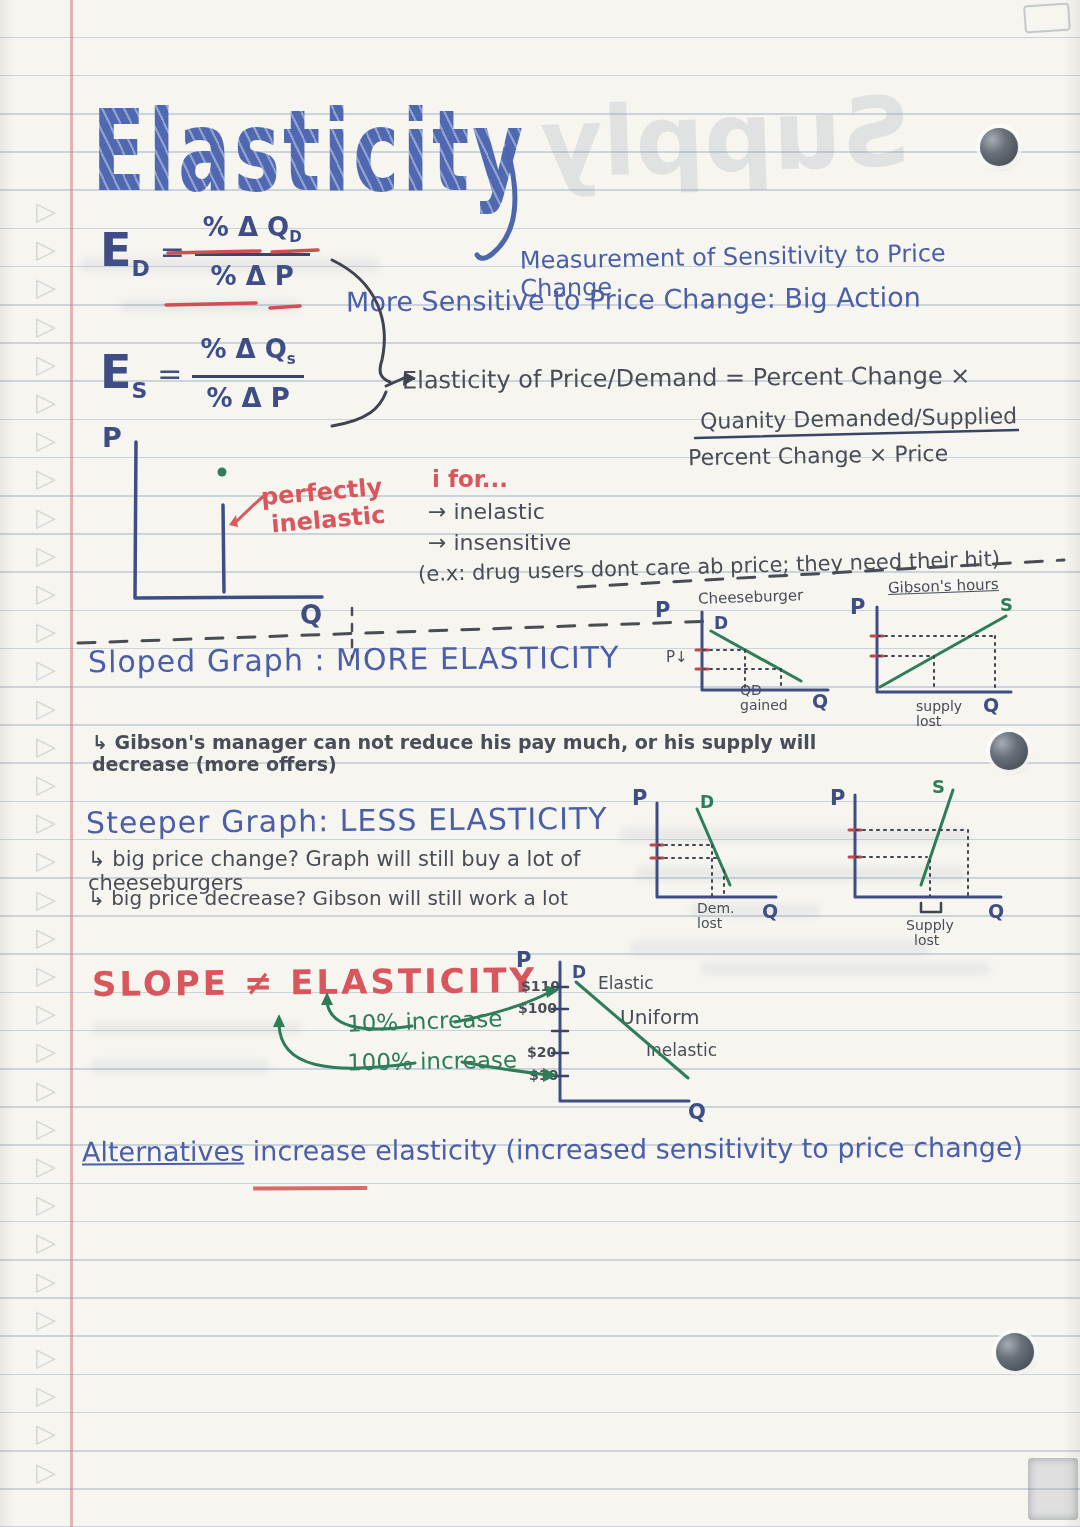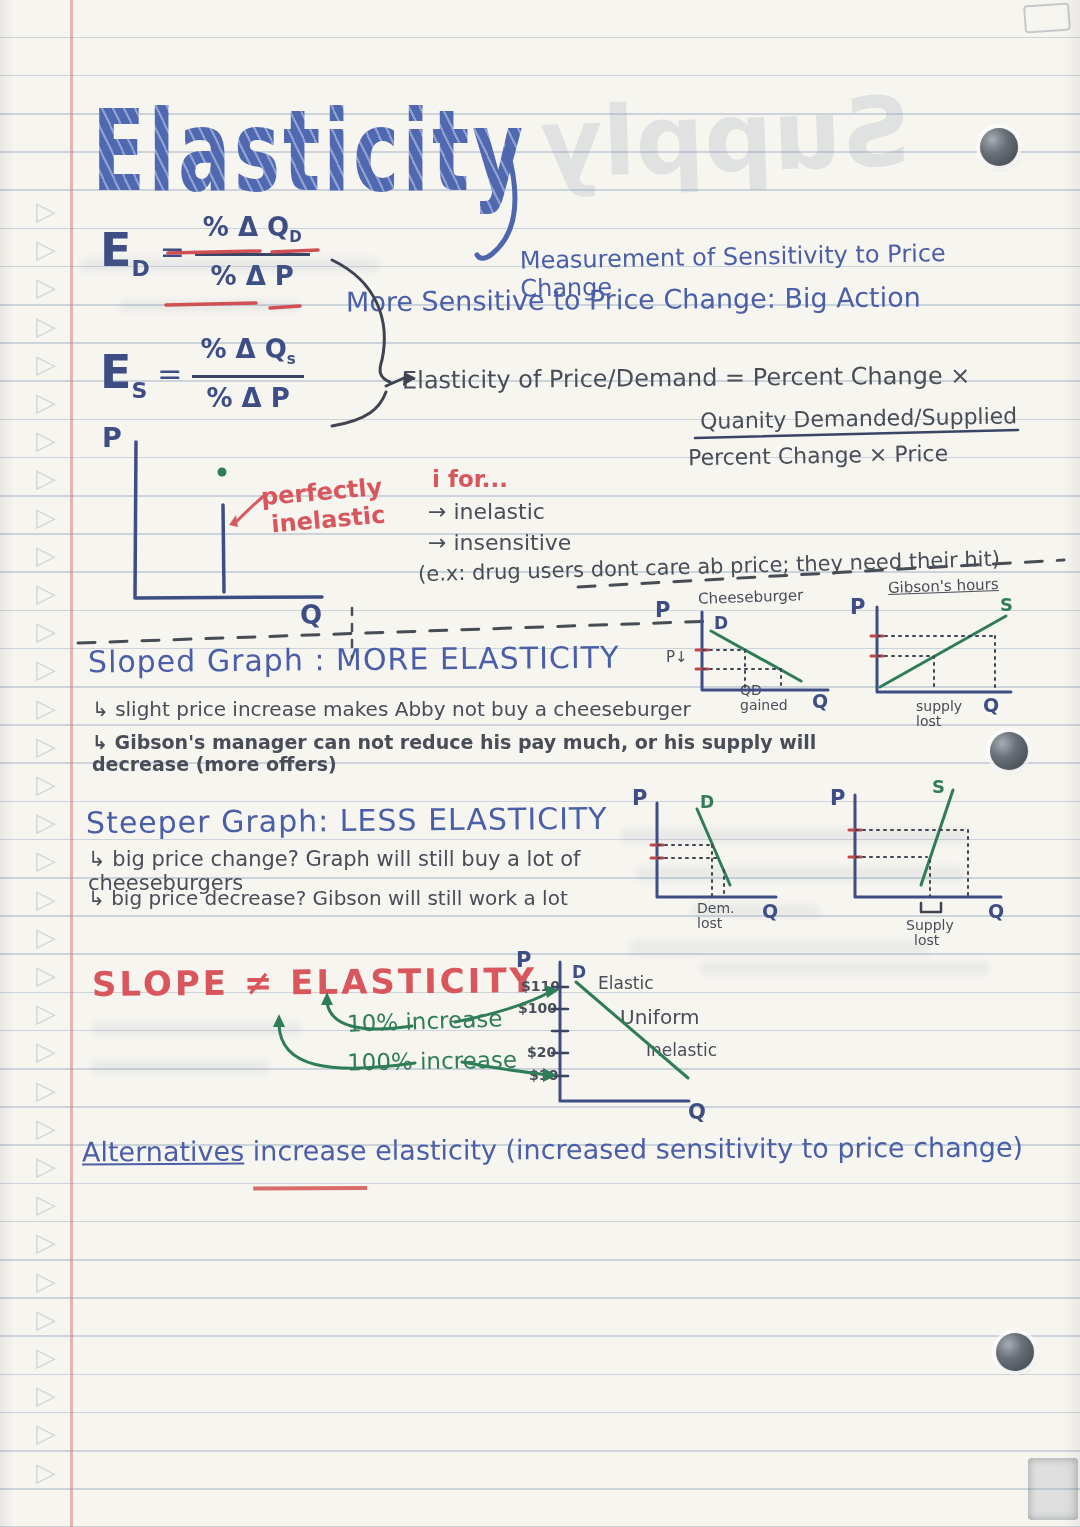--- a/index.html
+++ b/index.html
@@ -161,24 +161,20 @@
 
   <div class="abs navy" style="left:850px;top:595px;font-size:21px;font-weight:600;">P</div>
   <div class="abs green" style="left:1000px;top:594px;font-size:18px;font-weight:600;">S</div>
   <div class="abs navy" style="left:983px;top:694px;font-size:19px;font-weight:600;">Q</div>
   <div class="abs hw cap" style="left:916px;top:699px;">
     <div>supply</div>
     <div>lost</div>
   </div>
 
   <div class="abs blue" style="left:88px;top:642px;font-size:30px;letter-spacing:1px;transform:rotate(-0.5deg);">Sloped Graph : MORE ELASTICITY</div>
-  <div class="abs hw" style="left:92px;top:697px;font-size:20px;">
-    <span>↳</span>
-    <span>slight price increase makes Abby not buy a cheeseburger</span>
-  </div>
   <div class="abs hw" style="left:92px;top:731px;font-size:19px;width:820px;font-weight:bold;">
     <span>↳</span>
     <span>Gibson's manager can not reduce his pay much, or his supply will decrease (more offers)</span>
   </div>
 
   <div class="abs blue" style="left:86px;top:803px;font-size:30px;letter-spacing:1px;transform:rotate(-0.5deg);">Steeper Graph: LESS ELASTICITY</div>
   <div class="abs hw" style="left:88px;top:847px;font-size:21px;width:560px;">
     <span>↳</span>
     <span>big price change? Graph will still buy a lot of cheeseburgers</span>
   </div>

